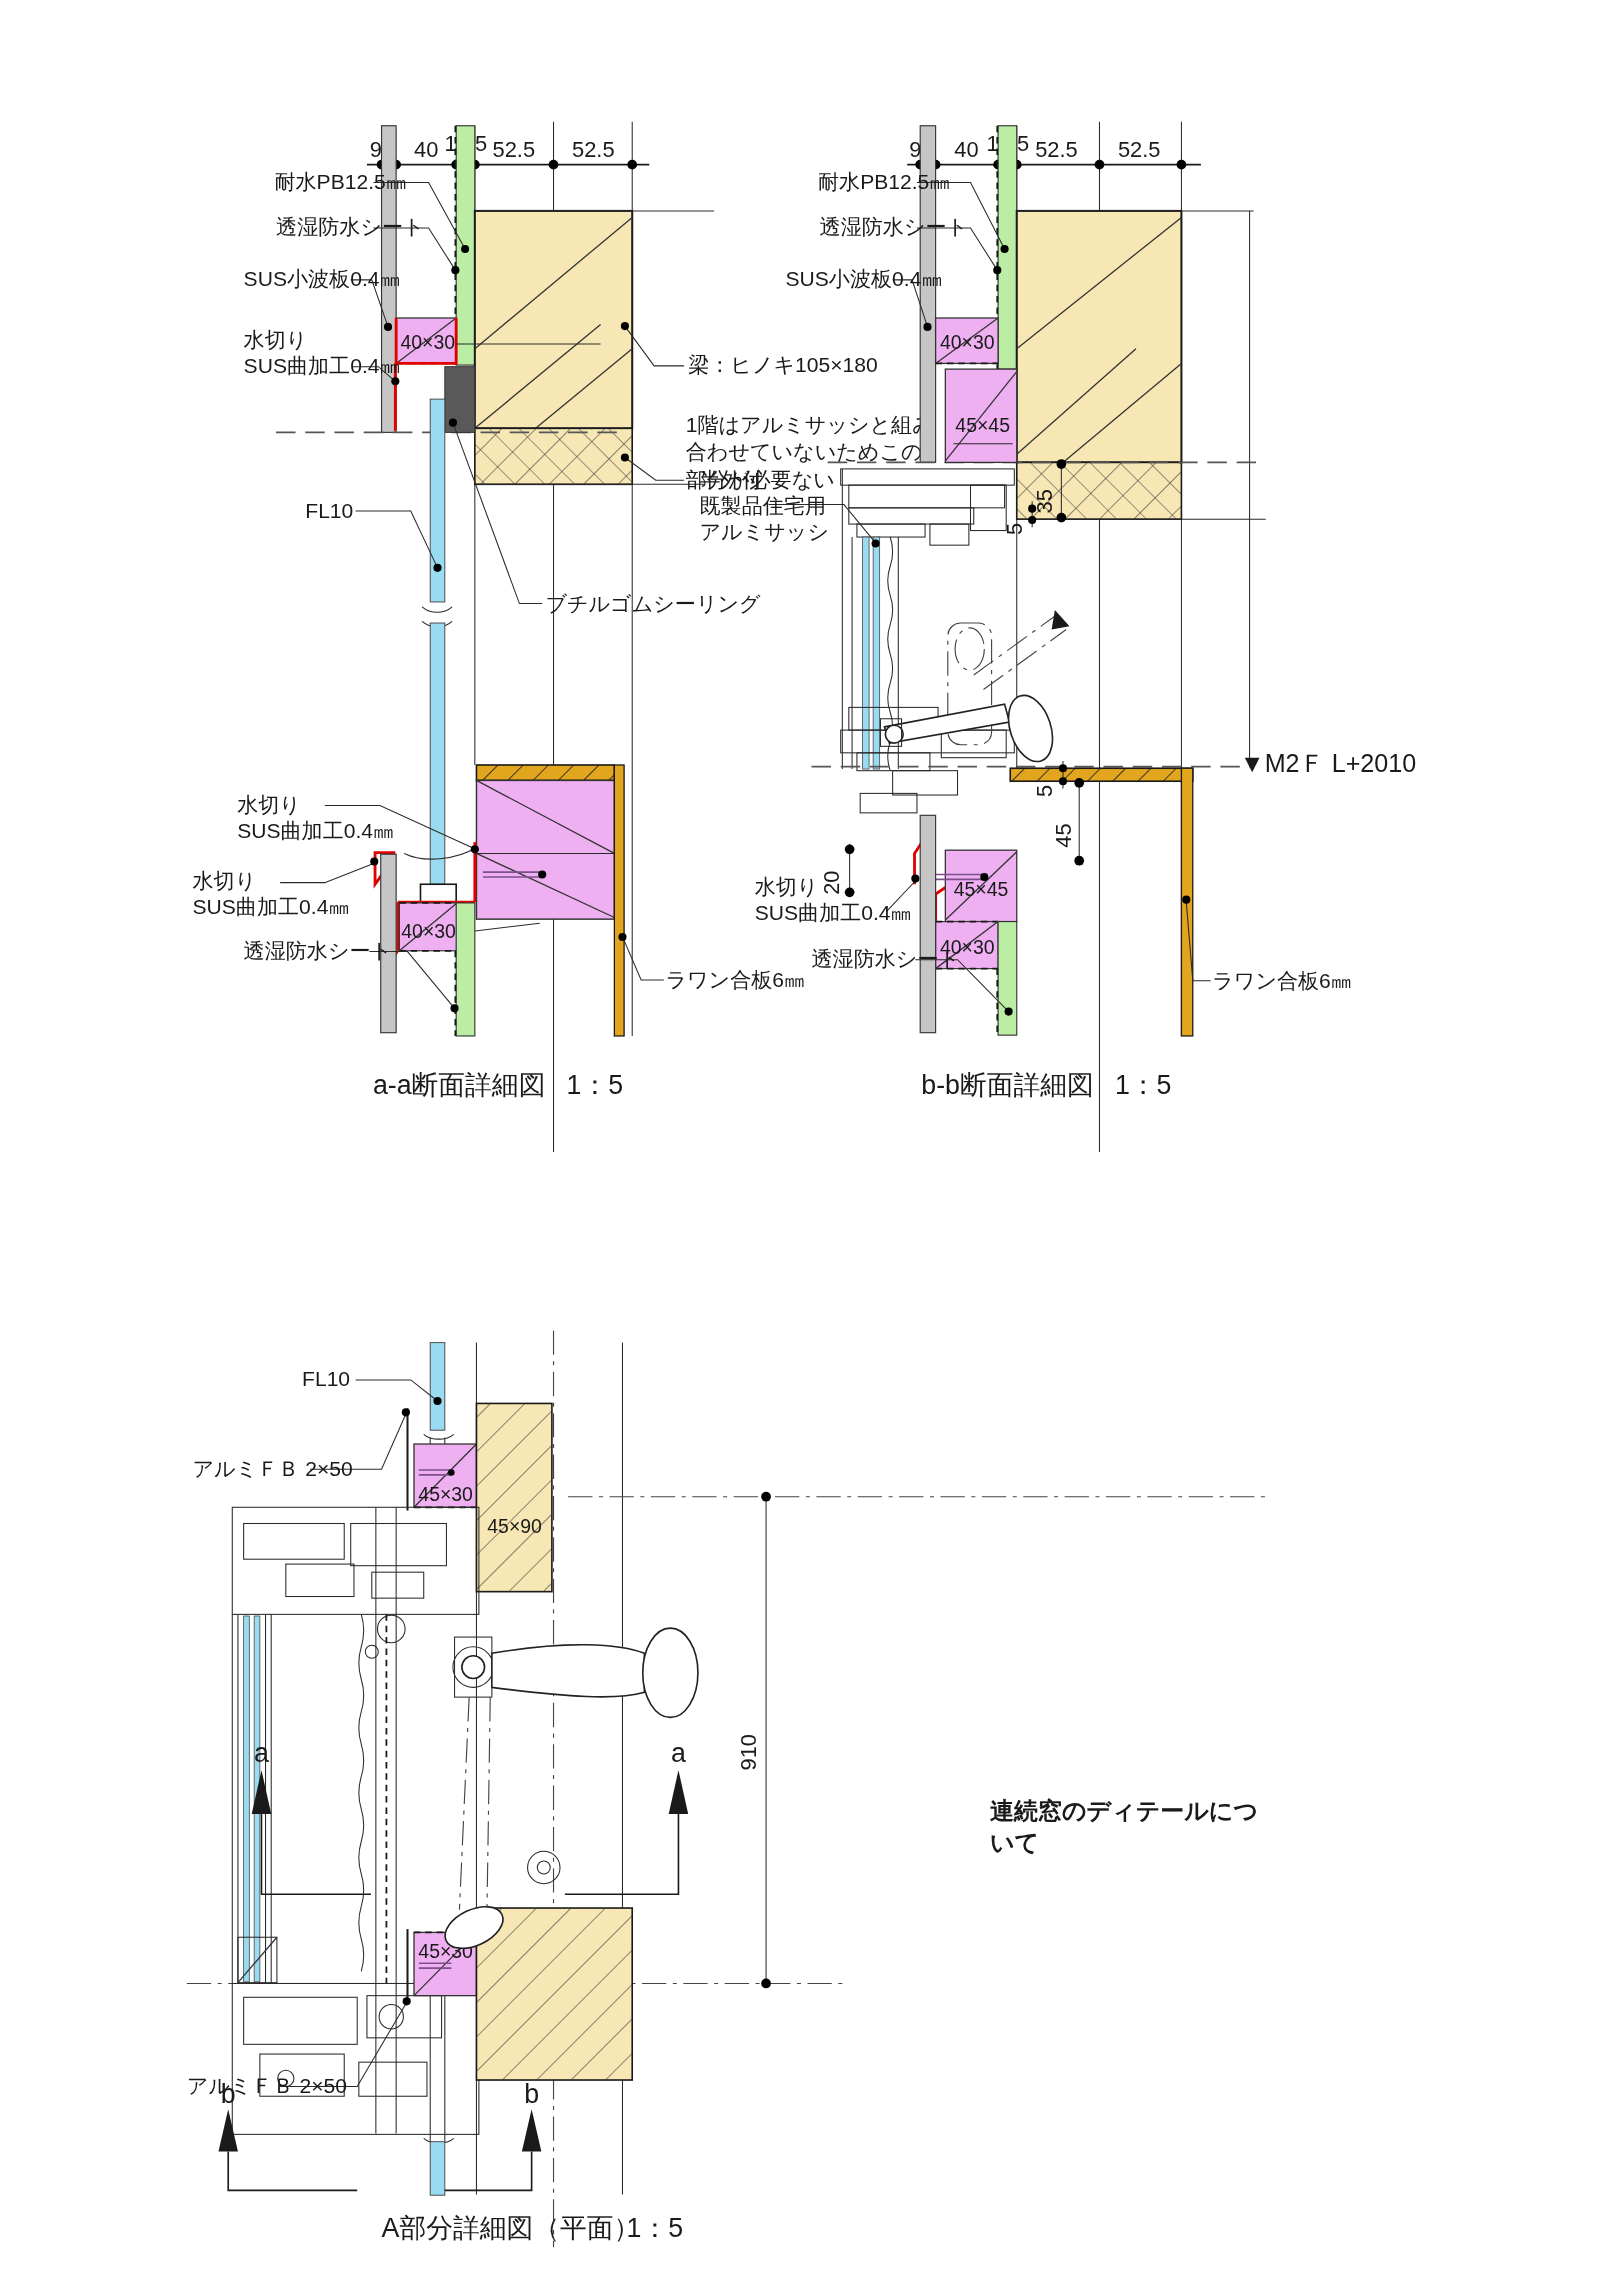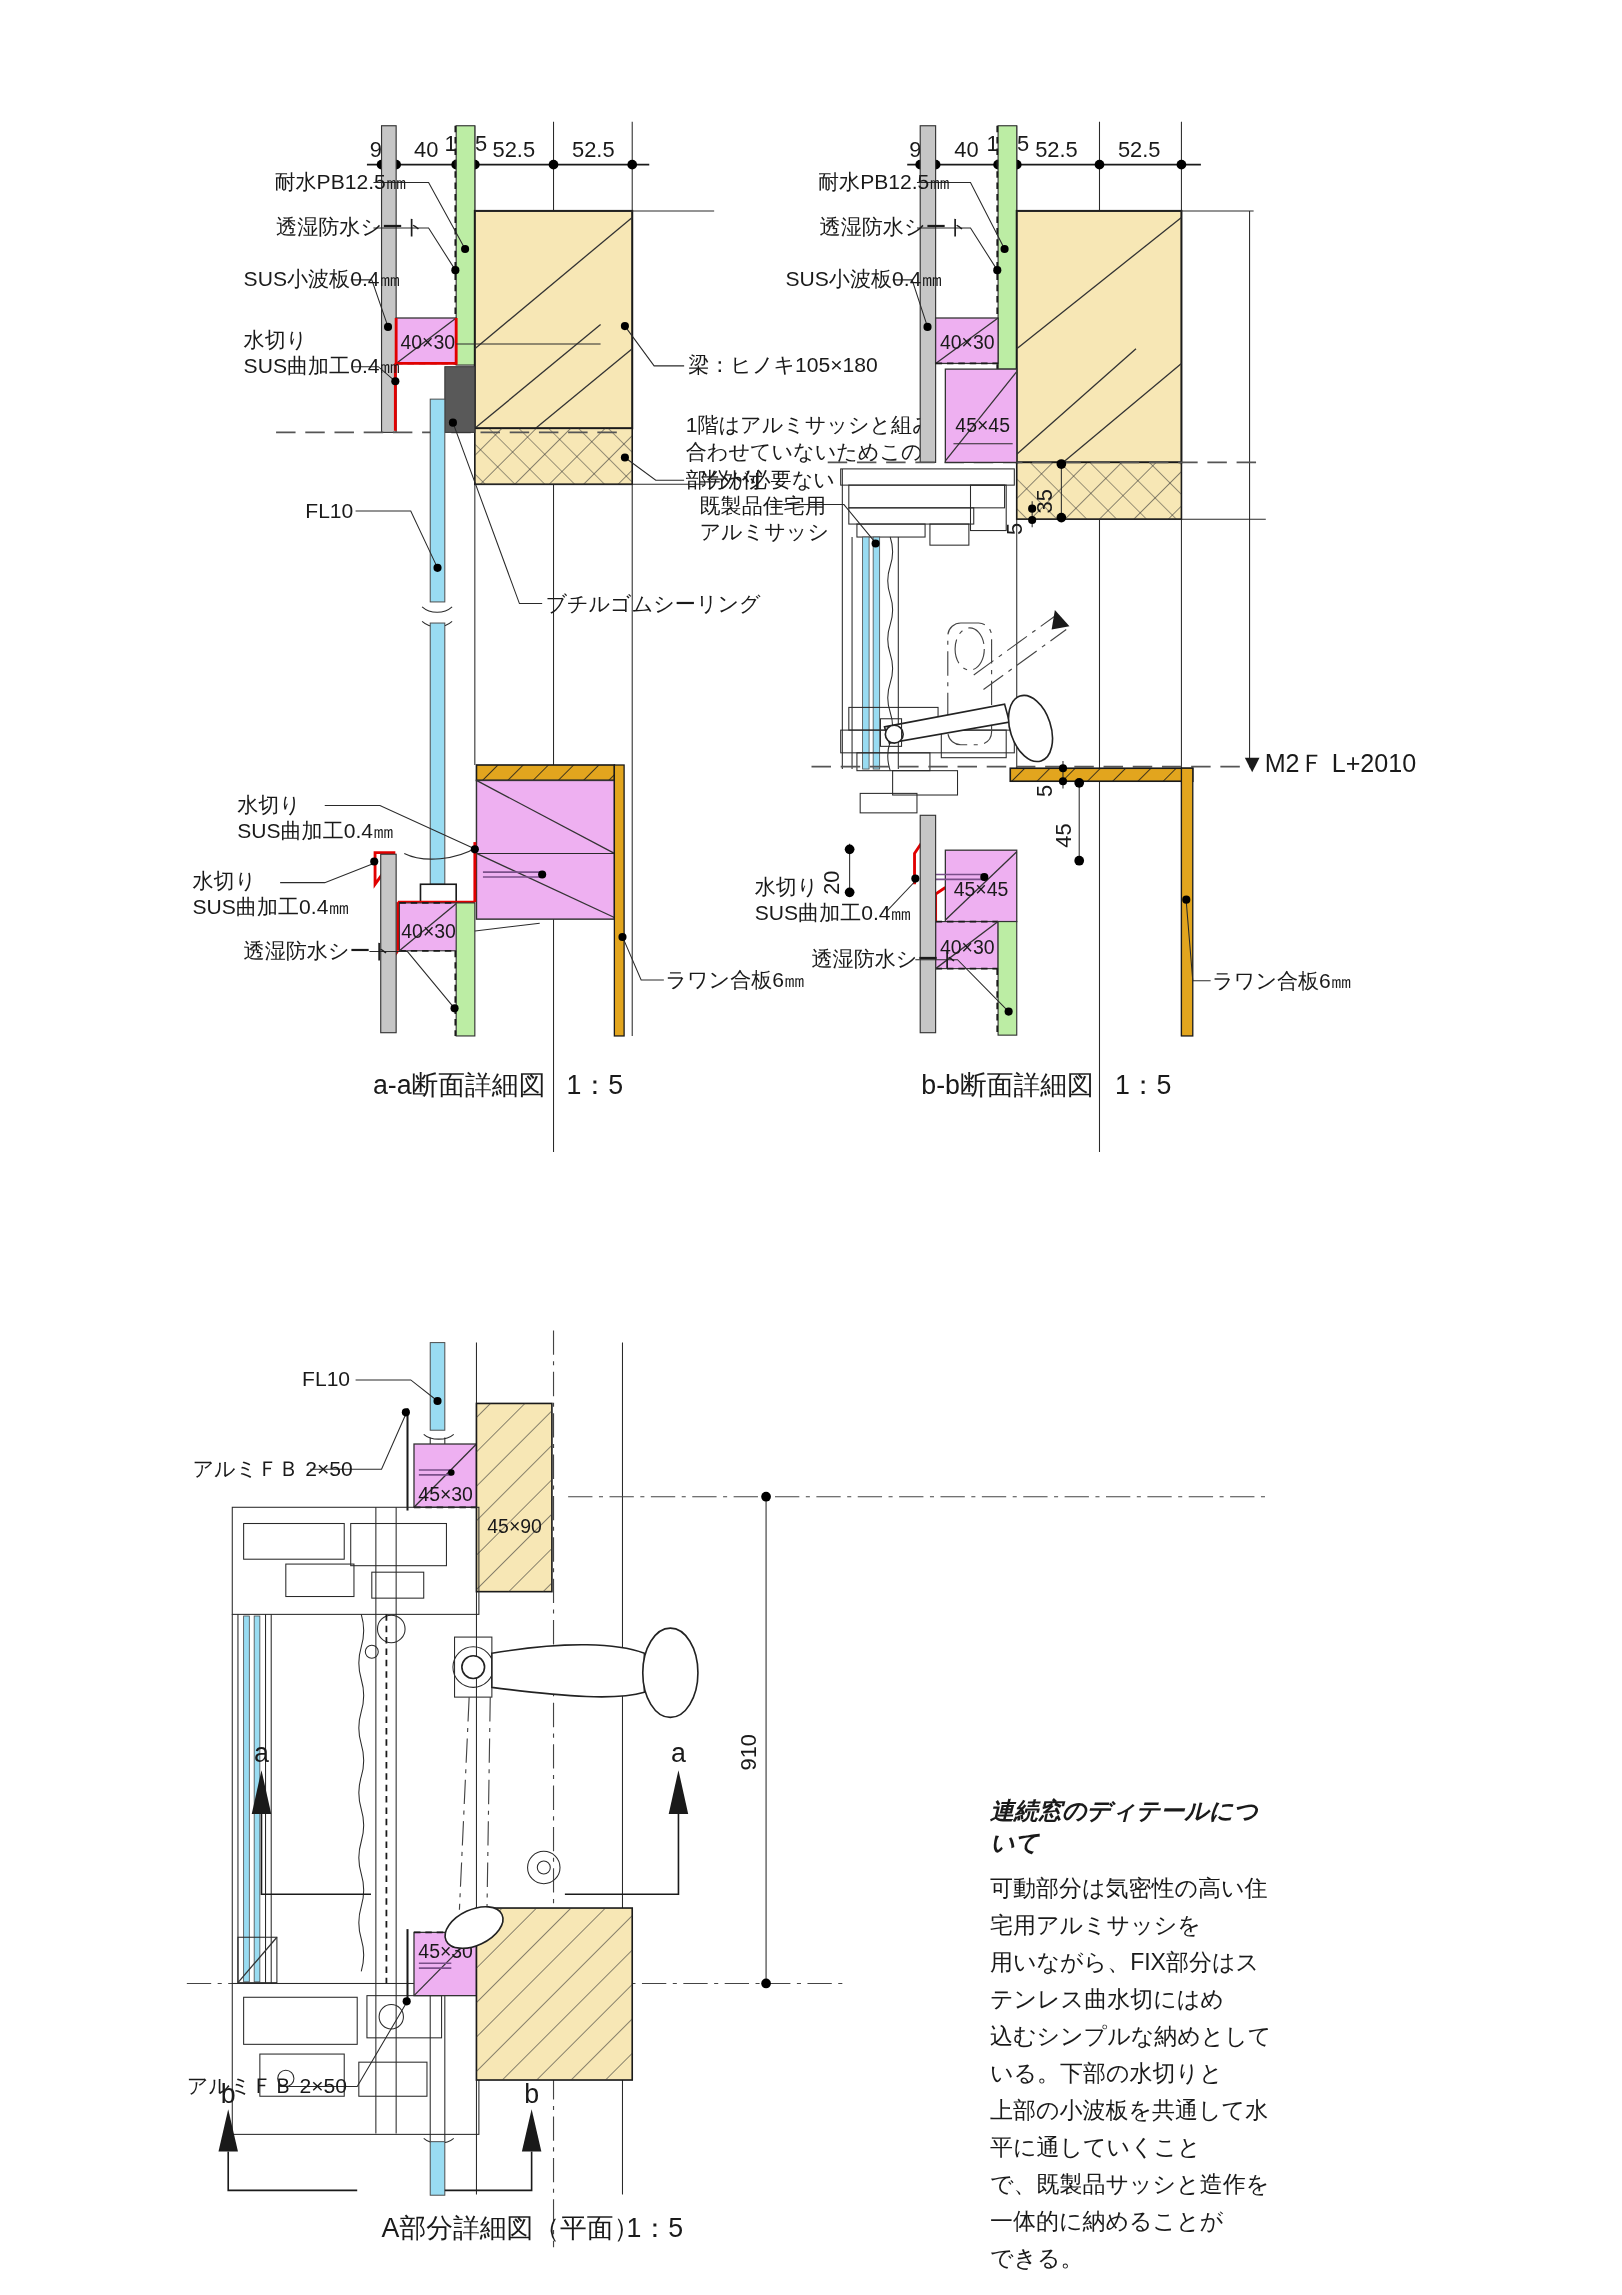--- a/index.html
+++ b/index.html
@@ -19,21 +19,21 @@
   text{fill:#1a1a1a;}
   .t26{font-size:26px;}
   .t24{font-size:24px;}
   .t27{font-size:27px;}
   .t33{font-size:33px;}
   .t31{font-size:31px;}
   .mid{text-anchor:middle;}
   .end{text-anchor:end;}
   
   .notes{position:absolute;left:990px;top:1795px;width:286px;color:#1a1a1a;}
-  .notes h3{font-size:24px;margin:0 0 11.4px 0;font-weight:bold;font-style:italic;}
+  .notes h3{font-size:24px;margin:0 0 11.4px 0;font-weight:bold;}
   .notes p{font-size:23px;line-height:37px;margin:0 0 37px 0;white-space:pre-line;}
 </style>
 </head>
 <body>
 
 <div class="page">
 <svg width="1623" height="2295" viewBox="0 0 2000 2829">
   <defs>
     <pattern id="ph1" patternUnits="userSpaceOnUse" width="30" height="30" patternTransform="rotate(45)">
       <line x1="0" y1="0" x2="0" y2="30" stroke="#333" stroke-width="1.4"></line>
@@ -531,22 +531,16 @@
       <text class="t26" x="230" y="2580">アルミＦＢ 2×50</text>
     </g>
 
     <text class="t33" x="470" y="2758">A部分詳細図（平面）</text>
     <text class="t33" x="772" y="2758">1：5</text>
   </g>
 </svg>
 
   <div class="notes">
     <h3>連続窓のディテールについて</h3>
-    <p>可動部分は気密性の高い住宅用アルミサッシを
-用いながら、FIX部分はステンレス曲水切にはめ
-込むシンプルな納めとしている。下部の水切りと
-上部の小波板を共通して水平に通していくこと
-で、既製品サッシと造作を一体的に納めることが
-できる。</p>
 
   </div>
 </div>
 
 
 </body></html>

